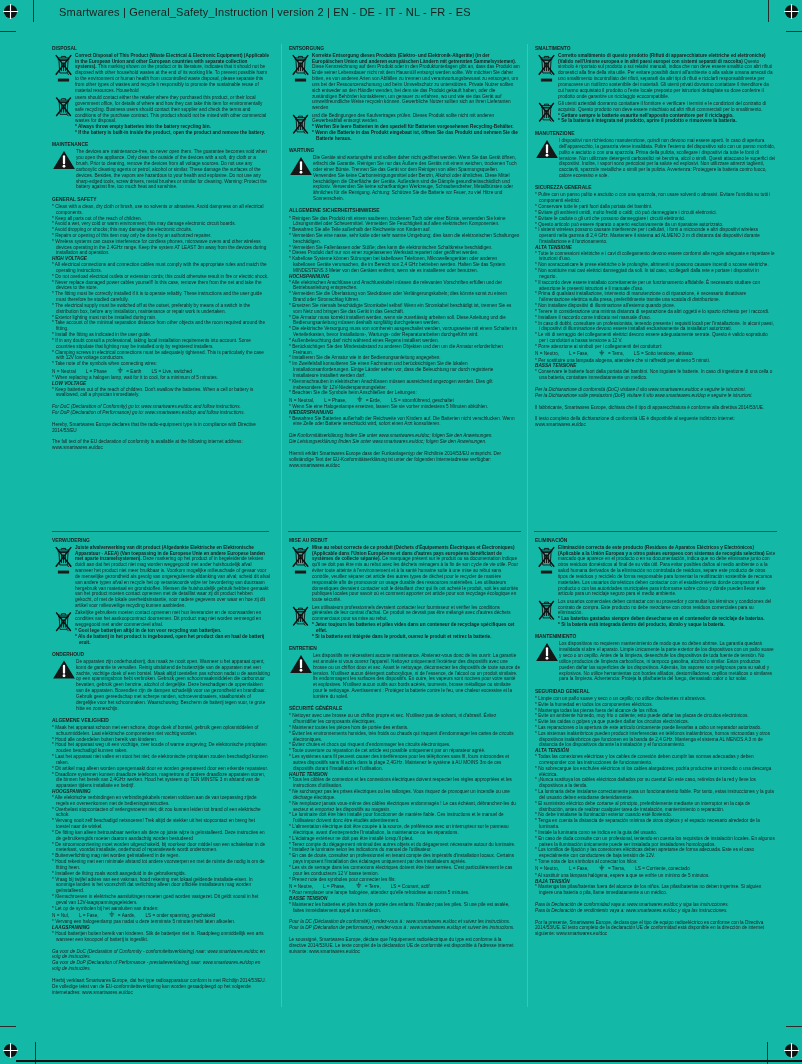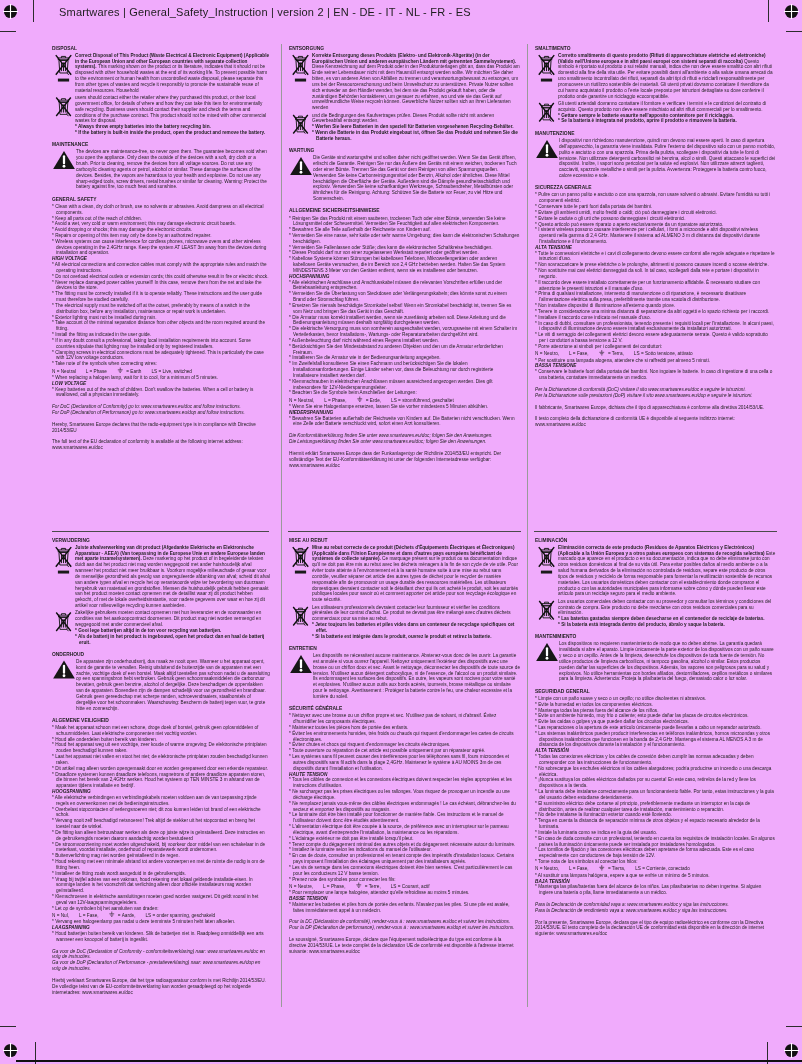--- a/index.html
+++ b/index.html
@@ -1,18 +1,18 @@
 <!DOCTYPE html>
 <html><head>
 <meta charset="utf-8">
 <style>
   html,body{margin:0;padding:0;}
   body{width:802px;height:1064px;background:#ffffff;position:relative;overflow:hidden;
        font-family:"Liberation Sans","DejaVu Sans",sans-serif;-webkit-text-size-adjust:none;}
-  .page{position:absolute;inset:0;background:#f0abfc;}
+  .page{position:absolute;inset:0;background:#14b8a6;}
   .header{position:absolute;left:59px;top:6px;font-size:11px;color:#1d1d1d;letter-spacing:.2px;white-space:nowrap;}
   
   .regmark{position:absolute;width:15px;height:15px;}
   .rm-tl{left:3px;top:4px;} .rm-tr{left:784px;top:4px;} .rm-bl{left:3px;top:1043px;} .rm-br{left:784px;top:1043px;}
   .cropline{position:absolute;background:#2c2c2c;}
   .cl-tl-v{left:33px;top:0;width:1px;height:22px;}
   .cl-tl-h{left:0;top:31px;width:16px;height:1px;}
   .cl-tr-v{left:768px;top:0;width:1px;height:22px;}
   .cl-tr-h{left:786px;top:31px;width:16px;height:1px;}
   .cl-bl-h{left:0;top:1026px;width:16px;height:1px;}

